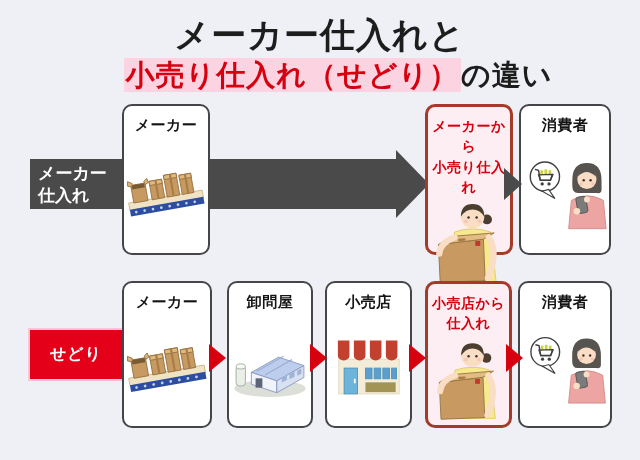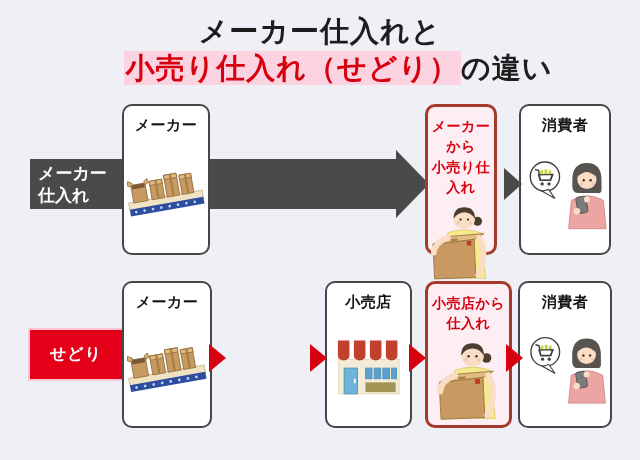--- a/index.html
+++ b/index.html
@@ -3,21 +3,21 @@
 <meta charset="utf-8">
 <style>
   * { margin:0; padding:0; box-sizing:border-box; }
   html,body { width:640px; height:460px; }
   body { font-family:"Liberation Sans","DejaVu Sans",sans-serif; }
   .canvas { position:relative; width:640px; height:460px; background:#eef0f6; overflow:hidden; }
 
   
   .title { position:absolute; top:14px; left:0; width:100%; text-align:center;
            font-weight:bold; color:#1d1d1d; line-height:1.2; letter-spacing:1px; }
-  .title .t1 { font-size:29px; }
+  .title .t1 { font-size:35px; }
   .title .t2 { font-size:29px; margin-top:2px;padding-left:36px; }
   .title .hl { color:#d7000f; background:#fcd3e1; padding:1px 2px; }
 
   
   .flow-label { position:absolute; color:#ffffff; font-weight:bold; z-index:2; }
   .flow-label-dark { left:38px; top:163px; font-size:17px; line-height:1.32; }
   .sedori-band { position:absolute; left:30px; top:330px; width:92px; height:49px;
                  background:#e50019; box-shadow:0 0 0 2px #fcc5d6; z-index:2;
                  display:flex; align-items:center; justify-content:center;
                  color:#fff; font-size:16px; font-weight:bold; letter-spacing:1px; }
@@ -173,21 +173,21 @@
 
   <div class="node" style="left:122px; top:104px; width:88px; height:151px;">
     <div class="node-title">メーカー</div>
     <div class="node-icon">
       <svg width="78" height="54">
           <use href="#sym-conveyor"></use>
         </svg>
     </div>
   </div>
 
-  <div class="node highlight" style="left:425px; top:104px; width:72px; height:151px;">
+  <div class="node highlight" style="left:425px; top:104px; width:88px; height:151px;">
     <div class="hl-title">
       <span>メーカーから</span><br>
       <span>小売り仕入れ</span>
     </div>
     <div class="node-icon">
       <svg width="72" height="88">
           <use href="#sym-personbox"></use>
         </svg>
     </div>
   </div>
@@ -211,20 +211,28 @@
     <div class="node-title">メーカー</div>
     <div class="node-icon">
       <svg width="80" height="54">
           <use href="#sym-conveyor"></use>
         </svg>
     </div>
   </div>
 
   <div class="tri tri-red" style="left:209px; top:344px;"></div>
 
+  <div class="node" style="left:227px; top:281px; width:86px; height:147px;">
+    <div class="node-title">卸問屋</div>
+    <div class="node-icon">
+      <svg width="78" height="62">
+          <use href="#sym-warehouse"></use>
+        </svg>
+    </div>
+  </div>
 
   <div class="tri tri-red" style="left:310px; top:344px;"></div>
 
   <div class="node" style="left:325px; top:281px; width:87px; height:147px;">
     <div class="node-title">小売店</div>
     <div class="node-icon">
       <svg width="72" height="64">
           <use href="#sym-store"></use>
         </svg>
     </div>

